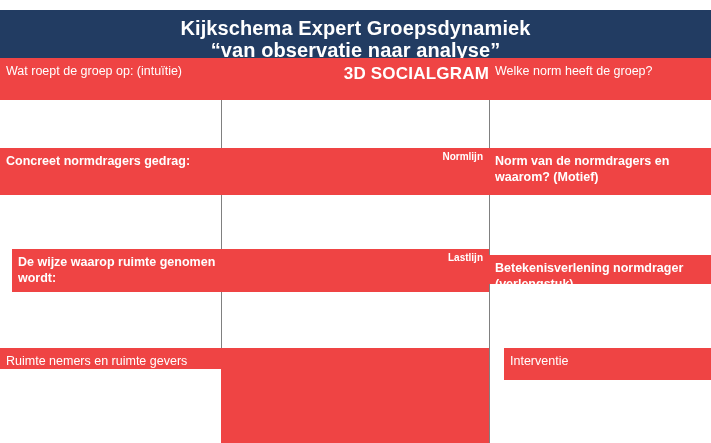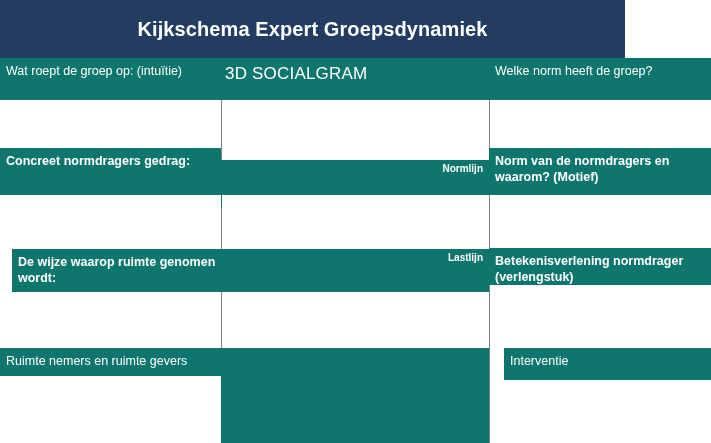--- a/index.html
+++ b/index.html
@@ -15,22 +15,22 @@
     width: 711px;
     height: 443px;
     background: #ffffff;
     overflow: hidden;
   }
 
   
   .title-band {
     position: absolute;
     left: 0;
-    top: 0;
-    width: 625px;
+    top: 10px;
+    width: 711px;
     height: 58px;
     background: #223C62;
     color: #ffffff;
     display: flex;
     flex-direction: column;
     align-items: center;
     justify-content: center;
     line-height: 1.12;
   }
   .title-line1 {
@@ -45,21 +45,21 @@
     letter-spacing: 0.1px;
     white-space: nowrap;
   }
 
   
   .cell {
     position: absolute;
     box-sizing: border-box;
   }
   .navy {
-    background: #0f766e;
+    background: #ef4444;
     color: #ffffff;
   }
   .white {
     background: #ffffff;
   }
   
   .vrule {
     position: absolute;
     width: 1px;
     background: #808080;
@@ -72,45 +72,46 @@
     right: 6px;
     font-size: 12.5px;
     line-height: 1.28;
     color: #ffffff;
   }
   .lbl.bold { font-weight: bold; }
   .lbl.reg  { font-weight: normal; }
 
   .center-title {
     position: absolute;
-    left: 4px;
+    left: 16px;
     right: 0;
     top: 6px;
-    text-align: left;
+    text-align: right;
     font-size: 17px;
-    font-weight: normal;
+    font-weight: bold;
     color: #ffffff;
     letter-spacing: 0.2px;
   }
   .tag {
     position: absolute;
     right: 6px;
     top: 3px;
     font-size: 10px;
     font-weight: bold;
     color: #ffffff;
   }
 </style>
 </head>
 <body>
 
 <div class="sheet">
 
   <div class="title-band">
     <div class="title-line1">Kijkschema Expert Groepsdynamiek</div>
+    <div class="title-line2">“van observatie naar analyse”</div>
   </div>
 
   <div class="vrule" style="left:221px; top:58px; height:385px;"></div>
   <div class="vrule" style="left:489px; top:58px; height:385px;"></div>
 
   <div class="cell navy" style="left:0px; top:58px; width:221px; height:42px;">
     <div class="lbl reg">Wat roept de groep op: (intuïtie)</div>
   </div>
   <div class="cell navy" style="left:221px; top:58px; width:268px; height:42px;">
     <div class="center-title">3D SOCIALGRAM</div>
@@ -119,46 +120,46 @@
     <div class="lbl reg">Welke norm heeft de groep?</div>
   </div>
 
   <div class="cell white" style="left:0px; top:100px; width:221px; height:48px;"></div>
   <div class="cell white" style="left:222px; top:100px; width:267px; height:48px;"></div>
   <div class="cell white" style="left:490px; top:100px; width:221px; height:48px;"></div>
 
   <div class="cell navy" style="left:0px; top:148px; width:221px; height:47px;">
     <div class="lbl bold">Concreet normdragers gedrag:</div>
   </div>
-  <div class="cell navy" style="left:221px; top:160px; width:268px; height:47px;">
+  <div class="cell navy" style="left:221px; top:148px; width:268px; height:47px;">
     <div class="tag">Normlijn</div>
   </div>
   <div class="cell navy" style="left:489px; top:148px; width:222px; height:47px;">
     <div class="lbl bold">Norm van de normdragers en waarom? (Motief)</div>
   </div>
 
   <div class="cell white" style="left:0px; top:195px; width:221px; height:54px;"></div>
   <div class="cell white" style="left:222px; top:195px; width:267px; height:54px;"></div>
   <div class="cell white" style="left:490px; top:195px; width:221px; height:54px;"></div>
 
   <div class="cell navy" style="left:0px; top:249px; width:221px; height:43px;margin-left:12px;">
     <div class="lbl bold">De wijze waarop ruimte genomen wordt:</div>
   </div>
   <div class="cell navy" style="left:221px; top:249px; width:268px; height:43px;">
     <div class="tag">Lastlijn</div>
   </div>
-  <div class="cell navy" style="left:489px; top:248px; width:222px; height:37px;">
+  <div class="cell navy" style="left:489px; top:255px; width:222px; height:29px;">
     <div class="lbl bold">Betekenisverlening normdrager (verlengstuk)</div>
   </div>
 
   <div class="cell white" style="left:0px; top:292px; width:221px; height:56px;"></div>
   <div class="cell white" style="left:222px; top:292px; width:267px; height:56px;"></div>
   <div class="cell white" style="left:490px; top:292px; width:221px; height:56px;"></div>
 
-  <div class="cell navy" style="left:0px; top:348px; width:221px; height:28px;">
+  <div class="cell navy" style="left:0px; top:348px; width:221px; height:21px;">
     <div class="lbl reg">Ruimte nemers en ruimte gevers</div>
   </div>
   <div class="cell navy" style="left:221px; top:348px; width:268px; height:32px;"></div>
   <div class="cell navy" style="left:504px; top:348px; width:222px; height:32px;">
     <div class="lbl reg">Interventie</div>
   </div>
 
   <div class="cell white" style="left:0px; top:380px; width:221px; height:63px;"></div>
   <div class="cell navy" style="left:221px; top:380px; width:268px; height:63px;"></div>
   <div class="cell white" style="left:490px; top:380px; width:221px; height:63px;"></div>

